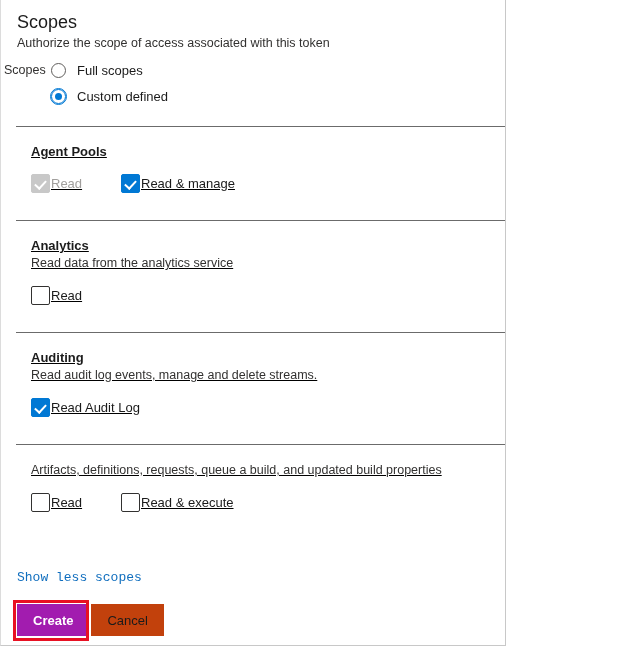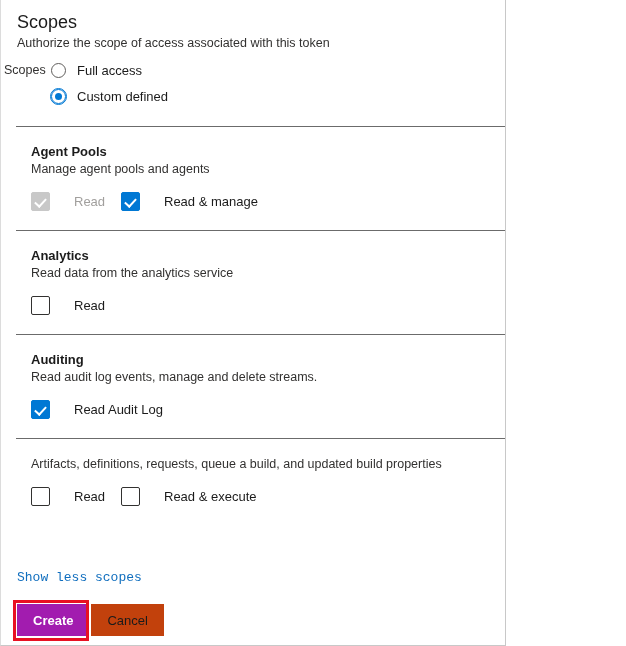--- a/index.html
+++ b/index.html
@@ -116,24 +116,25 @@
     overflow: hidden;
     background: #fff;
   }
   .scope-list {
     position: absolute;
     left: 0;
     top: 0;
     width: 583px;
   }
   .scope-item {
-    padding: 16px 0 0 15px;
+    padding: 16px 0 8px 15px;
     box-sizing: border-box;
     border-bottom: 1px solid #6b6b6b;
     position: relative;
+    text-decoration: underline;
   }
   .scope-item:last-child {
     border-bottom: none;
   }
   .scope-name {
     font-size: 13px;
     font-weight: bold;
     color: #1b1b1b;
     line-height: 17px;
   }
@@ -184,21 +185,21 @@
     top: 3px;
     width: 5px;
     height: 9px;
     border: solid #ffffff;
     border-width: 0 2px 2px 0;
     transform: rotate(43deg);
   }
   .cb-label {
     font-size: 13px;
     color: #1b1b1b;
-    margin-left: 24px;
+    margin-left: 1px;
     white-space: nowrap;
   }
   .cb-label.disabled {
     color: #a19f9d;
   }
 
   
   .vscroll {
     position: absolute;
     right: 0;
@@ -295,34 +296,33 @@
 
   <div class="header">
     <div class="section-title">Scopes</div>
     <div class="section-sub">Authorize the scope of access associated with this token</div>
   </div>
 
   <div class="radio-block">
     <div class="radio-row">
       <span class="radio-legend">Scopes</span>
       <span class="radio-outer"></span>
-      <span class="radio-label">Full access</span>
+      <span class="radio-label">Full scopes</span>
     </div>
     <div class="radio-row second">
       <span class="radio-outer checked"></span>
       <span class="radio-label">Custom defined</span>
     </div>
   </div>
 
   <div class="scope-scroll">
     <div class="scope-list">
 
       <div class="scope-item">
         <div class="scope-name">Agent Pools</div>
-        <div class="scope-desc">Manage agent pools and agents</div>
         <div class="perm-row">
           <div class="perm-slot">
             <span class="cb checked disabled"></span>
             <span class="cb-label disabled">Read</span>
           </div>
           <div class="perm-slot wide">
             <span class="cb checked"></span>
             <span class="cb-label">Read &amp; manage</span>
           </div>
         </div>

